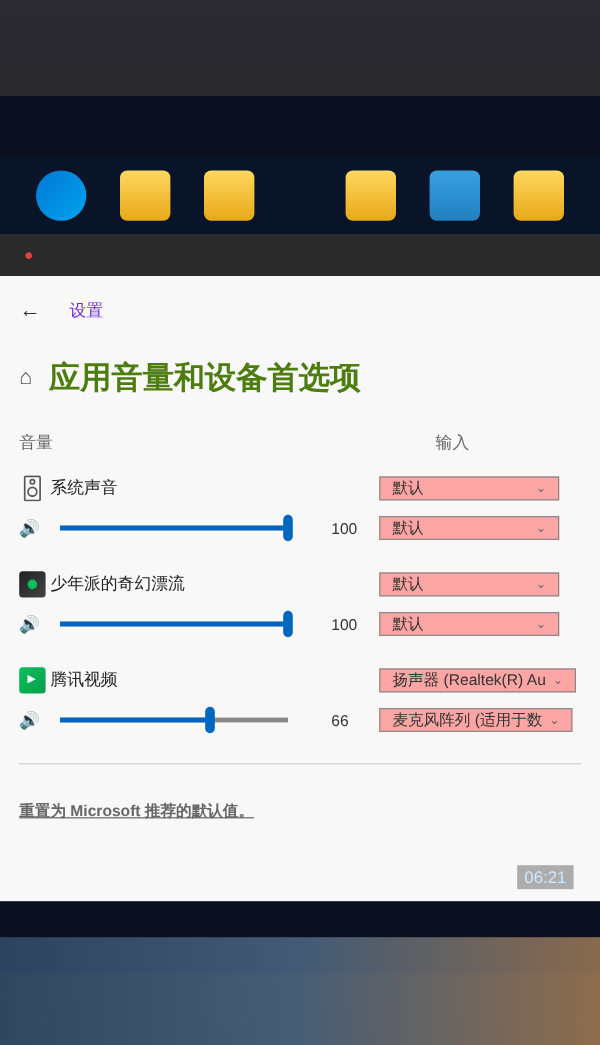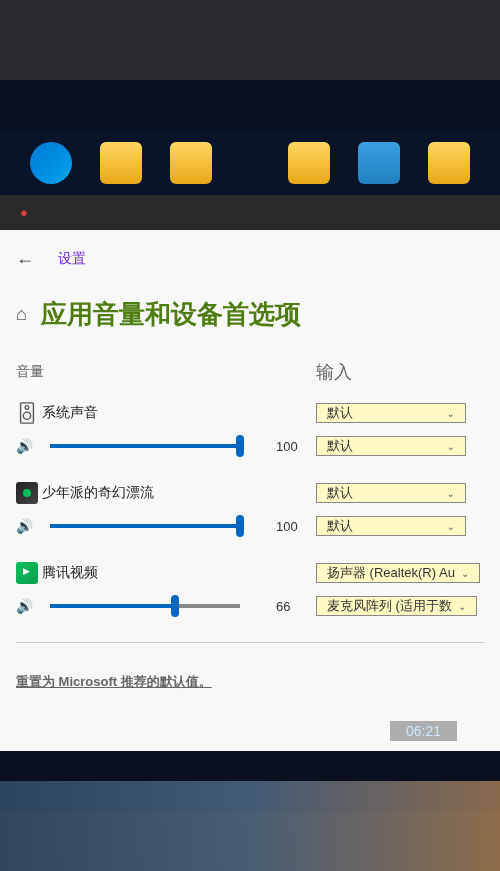--- a/index.html
+++ b/index.html
@@ -89,21 +89,21 @@
       margin-bottom: 28px;
     }
     .home-icon { font-size: 18px; color: #555; }
     .page-title { font-size: 26px; font-weight: 700; color: #4d7c0f; }
     .column-headers {
       display: flex;
       margin-bottom: 18px;
       align-items: center;
     }
     .col-left { flex: 0 0 300px; color: #666; font-size: 14px; }
-    .col-right { color: #666; font-size: 18px; }
+    .col-right { color: #666; font-size: 14px; margin-left: 47px; }
     .app-block { margin-bottom: 26px; }
     .app-row1 {
       display: flex;
       align-items: center;
     }
     .app-left {
       flex: 0 0 300px;
       display: flex;
       align-items: center;
       gap: 4px;
@@ -137,21 +137,21 @@
     .app-icon.tencent::after {
       content: '▶';
       position: absolute;
       color: #fff;
       font-size: 9px;
       top: 4px; left: 7px;
     }
     .app-name { font-size: 14px; color: #222; }
     .dropdown {
       border: 1px solid #888;
-      background: #fef9c3;
+      background: #fca5a5;
       padding: 0 10px;
       font-size: 13px;
       color: #333;
       min-width: 150px;
       display: flex;
       justify-content: space-between;
       align-items: center;
       overflow: hidden;
       white-space: nowrap;
     }
@@ -202,26 +202,26 @@
       position: absolute;
       bottom: 0;
       left: 0;
       right: 0;
       height: 90px;
       background: linear-gradient(90deg, #3a5a7a, #5a7a9a, #c09060);
       opacity: 0.7;
     }
     .clock-overlay {
       position: absolute;
-      right: 43px;
+      right: 22px;
       bottom: 70px;
       color: #cfe8ff;
       font-size: 14px;
       background: rgba(0,0,0,0.3);
-      padding: 2px 16px;
+      padding: 2px 6px;
     }
     .divider {
       border: none;
       border-top: 1px solid #ccc;
       margin: 20px 0 10px 0;
     }
   </style>
 </head>
 <body>
 

